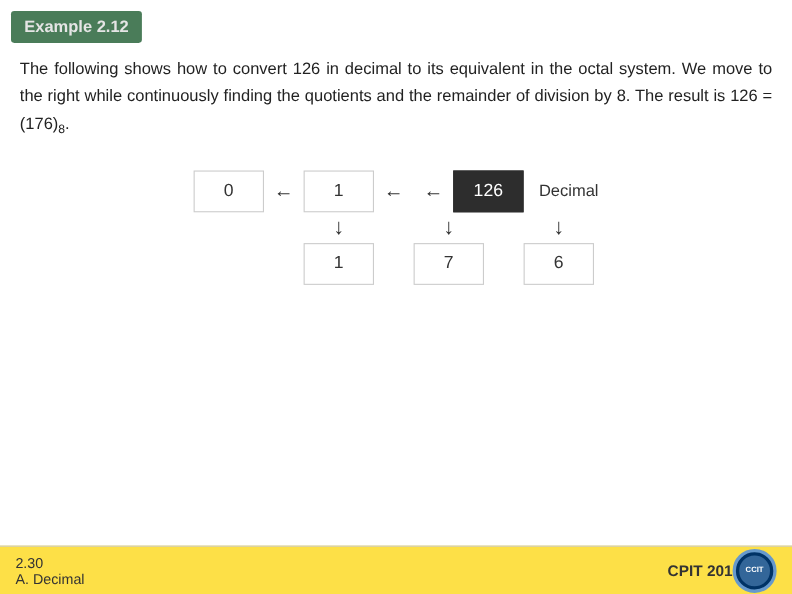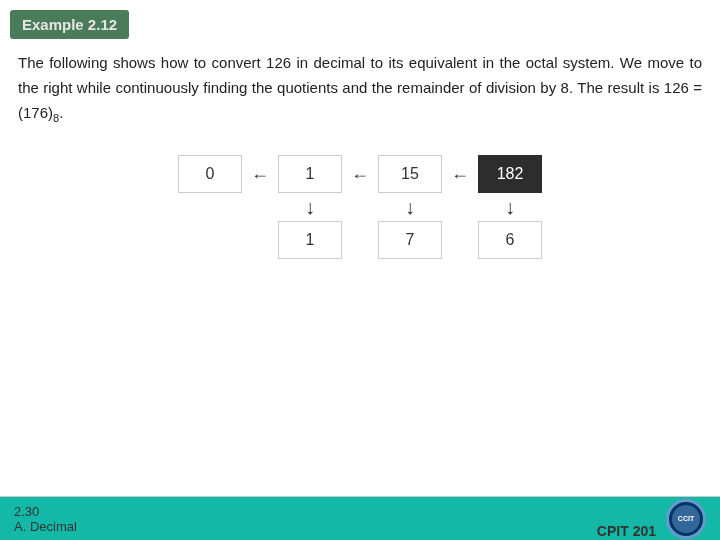--- a/index.html
+++ b/index.html
@@ -105,37 +105,36 @@
       height: 28px;
       align-items: center;
     }
 
     .bottom-row {
       position: absolute;
       bottom: 0;
       left: 0;
       right: 0;
       height: 44px;
-      background: #14b8a6;
+      background: #fde047;
       display: flex;
       align-items: center;
       justify-content: space-between;
       padding: 15px 14px;
       border-top: 1px solid #ccc;
     }
 
     .bottom-left {
       font-size: 13px;
       color: #333;
     }
 
     .bottom-right {
       display: flex;
-      align-items: flex-end;
-      gap: 10px;
+      align-items: center;
       margin-left: 10px;
     }
 
     
     .logo-circle {
       width: 40px;
       height: 40px;
       border-radius: 50%;
       background: #003366;
       border: 3px solid #6699cc;
@@ -181,23 +180,23 @@
 </div>
 
 <div class="diagram-container">
   <div class="diagram">
 
     <div class="row-top">
       <div class="cell">0</div>
       <div class="arrow-left">←</div>
       <div class="cell">1</div>
       <div class="arrow-left">←</div>
-      <div class="cell">15</div>
       <div class="arrow-left">←</div>
-      <div class="cell cell-dark">182</div>
+      <div class="cell cell-dark">126</div>
+      <div class="label-right">Decimal</div>
     </div>
 
     <div class="row-arrows">
 
       <div style="width:64px;"></div>
       <div style="width:36px;"></div>
 
       <div class="down-arrow" style="width:64px;">↓</div>
       <div style="width:36px;"></div>
 

